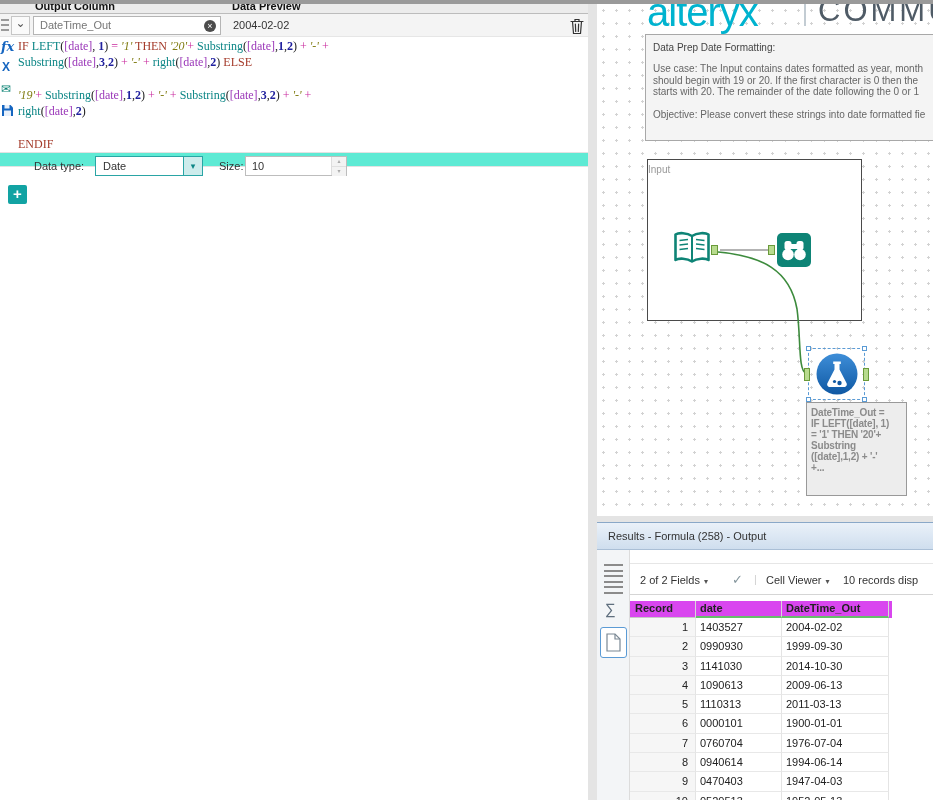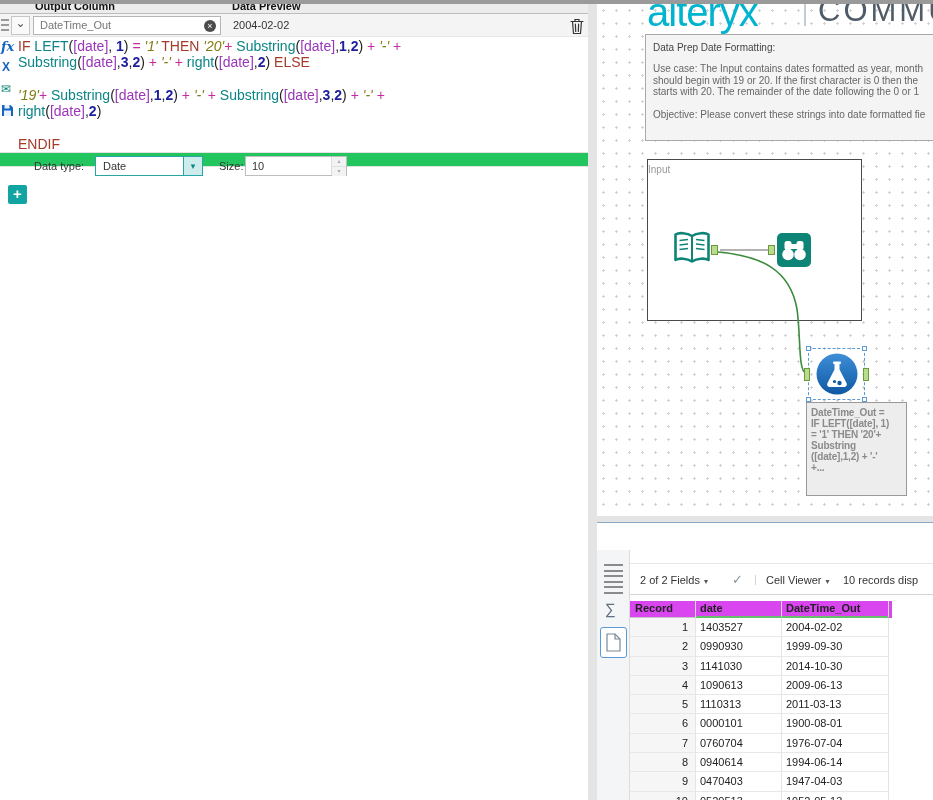--- a/index.html
+++ b/index.html
@@ -19,29 +19,29 @@
   .collapse-btn{position:absolute;left:11px;top:12px;width:19px;height:19px;background:#fafafa;border:1px solid #c6c6c6;font-size:12px;color:#555;text-align:center;line-height:13px;cursor:pointer}
   .name-box{position:absolute;left:33px;top:12px;width:188px;height:19px;background:#fff;border:1px solid #b5b5b5;font-size:11px;color:#777;line-height:17px;padding-left:6px}
   .clear-btn{position:absolute;right:4px;top:3px;width:12px;height:12px;border-radius:50%;background:#4c4c4c;color:#fff;font-size:9px;line-height:12px;text-align:center;cursor:pointer}
   .preview-val{position:absolute;left:233px;top:15px;font-size:11px;color:#333}
   .trash-btn{position:absolute;left:569px;top:13px;width:16px;height:18px;cursor:pointer}
   .editor-strip{position:absolute;left:0;top:33px;width:16px;height:120px}
   .icon-fx{position:absolute;left:1px;top:2px;font-family:"DejaVu Serif",serif;font-style:italic;font-weight:bold;font-size:13px;color:#1565c0;cursor:pointer}
   .icon-x{position:absolute;left:2px;top:23px;font-weight:bold;font-size:12px;color:#1565c0;cursor:pointer}
   .icon-env{position:absolute;left:1px;top:45px;font-size:12px;color:#0e8476;cursor:pointer}
   .icon-disk{position:absolute;left:1px;top:66px;cursor:pointer}
-  .editor{position:absolute;left:18px;top:34px;width:562px;height:114px;font-family:Liberation Sans, sans-serif;font-size:14px;line-height:16.3px;white-space:pre;overflow:hidden;cursor:text}
+  .editor{position:absolute;left:18px;top:34px;width:562px;height:114px;font-family:Liberation Serif, serif;font-size:12px;line-height:16.3px;white-space:pre;overflow:hidden;cursor:text}
   .tk-kw{color:#a43a2a}
   .tk-fn{color:#0b8585}
   .tk-fld{color:#9a36b8}
   .tk-num{color:#20209e;font-weight:bold}
   .tk-str{color:#807c12;font-style:italic}
   .tk-op{color:#c9299e}
   .tk-pl{color:#222}
-  .type-row{position:absolute;left:0;top:148px;right:0;height:15px;background:#22c55e;border-top:1px solid #e2e2e2;border-bottom:1px solid #e2e2e2}
+  .type-row{position:absolute;left:0;top:148px;right:0;height:15px;background:#5eead4;border-top:1px solid #e2e2e2;border-bottom:1px solid #e2e2e2}
   .dt-label{position:absolute;left:34px;top:7px;font-size:11px;color:#333}
   .dropdown{position:absolute;left:95px;top:3px;width:108px;height:20px;border:1px solid #2aa5a5;background:#fff;display:flex;cursor:pointer}
   .dd-val{flex:1;font-size:11px;color:#333;line-height:18px;padding-left:7px}
   .dd-arrow{width:19px;background:#cdecec;border-left:1px solid #2aa5a5;color:#0c8585;font-size:9px;text-align:center;line-height:18px}
   .sz-label{position:absolute;left:219px;top:7px;font-size:11px;color:#333}
   .size-box{position:absolute;left:245px;top:3px;width:102px;height:20px;border:1px solid #bdbdbd;background:#fff;display:flex}
   .sz-val{flex:1;font-size:11px;color:#333;line-height:18px;padding-left:6px}
   .spinner{width:15px;border-left:1px solid #ddd;display:flex;flex-direction:column}
   .spin{flex:1;background:#f3f3f3;font-size:6px;color:#aaa;text-align:center;line-height:9px;cursor:pointer}
   .spin.up{border-bottom:1px solid #e0e0e0}
@@ -246,20 +246,23 @@
         <div class="ann-line">DateTime_Out =</div>
         <div class="ann-line">IF LEFT([date], 1)</div>
         <div class="ann-line">= '1' THEN '20'+</div>
         <div class="ann-line">Substring</div>
         <div class="ann-line">([date],1,2) + '-'</div>
         <div class="ann-line">+...</div>
       </div>
   </section>
 
   <section class="panel results">
+    <div class="res-header">
+      <span class="res-title">Results - Formula (258) - Output</span>
+    </div>
     <div class="res-strip">
       <div class="icon-layout">
           <i></i>
           <i></i>
           <i></i>
           <i></i>
           <i></i>
           <i></i>
         </div>
       <div class="icon-sigma">∑</div>
@@ -309,21 +312,21 @@
             <div class="tcell c2">2009-06-13</div>
           </div>
           <div class="trow">
             <div class="tcell c0">5</div>
             <div class="tcell c1">1110313</div>
             <div class="tcell c2">2011-03-13</div>
           </div>
           <div class="trow">
             <div class="tcell c0">6</div>
             <div class="tcell c1">0000101</div>
-            <div class="tcell c2">1900-08-01</div>
+            <div class="tcell c2">1900-01-01</div>
           </div>
           <div class="trow">
             <div class="tcell c0">7</div>
             <div class="tcell c1">0760704</div>
             <div class="tcell c2">1976-07-04</div>
           </div>
           <div class="trow">
             <div class="tcell c0">8</div>
             <div class="tcell c1">0940614</div>
             <div class="tcell c2">1994-06-14</div>

